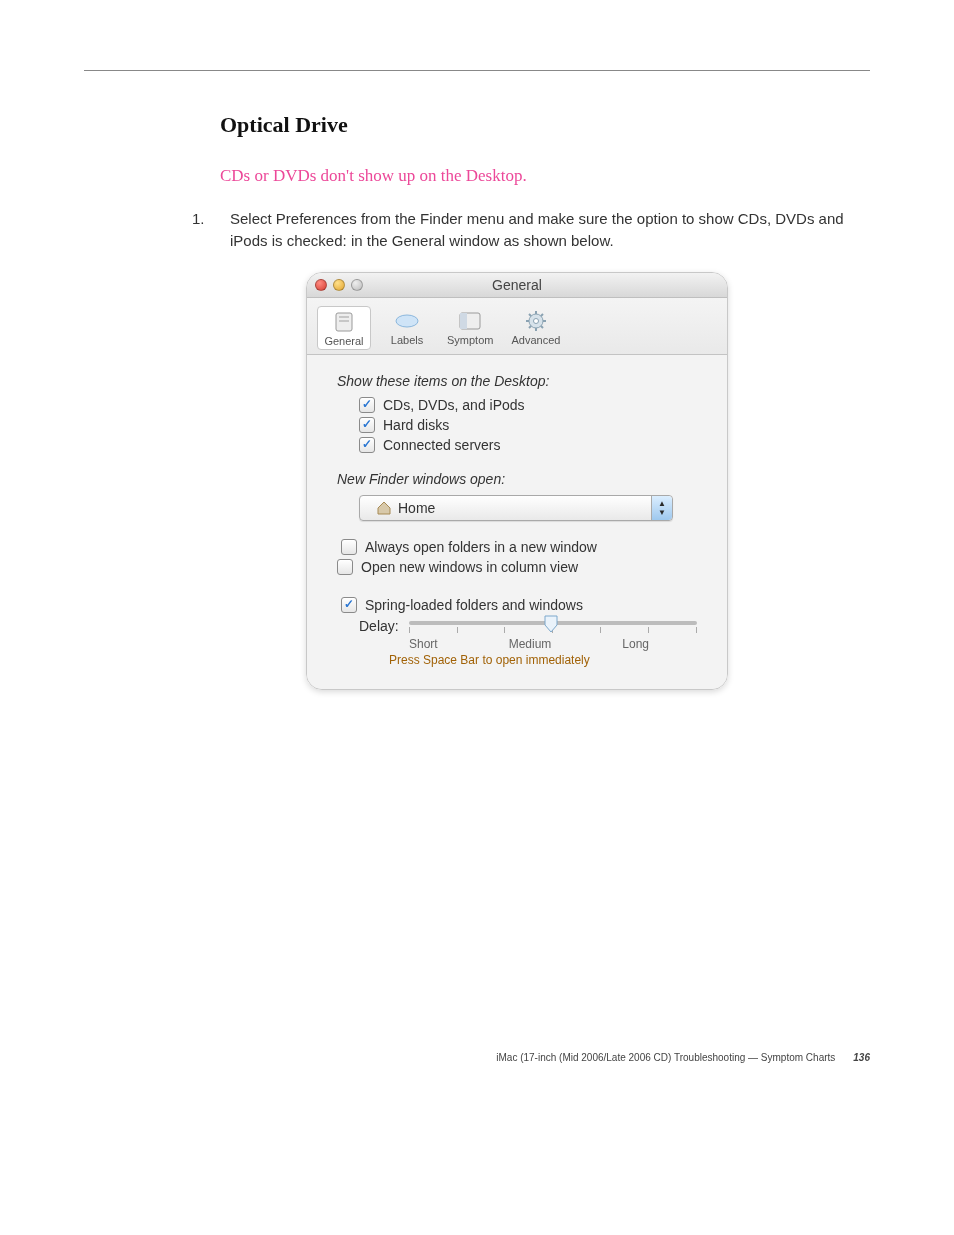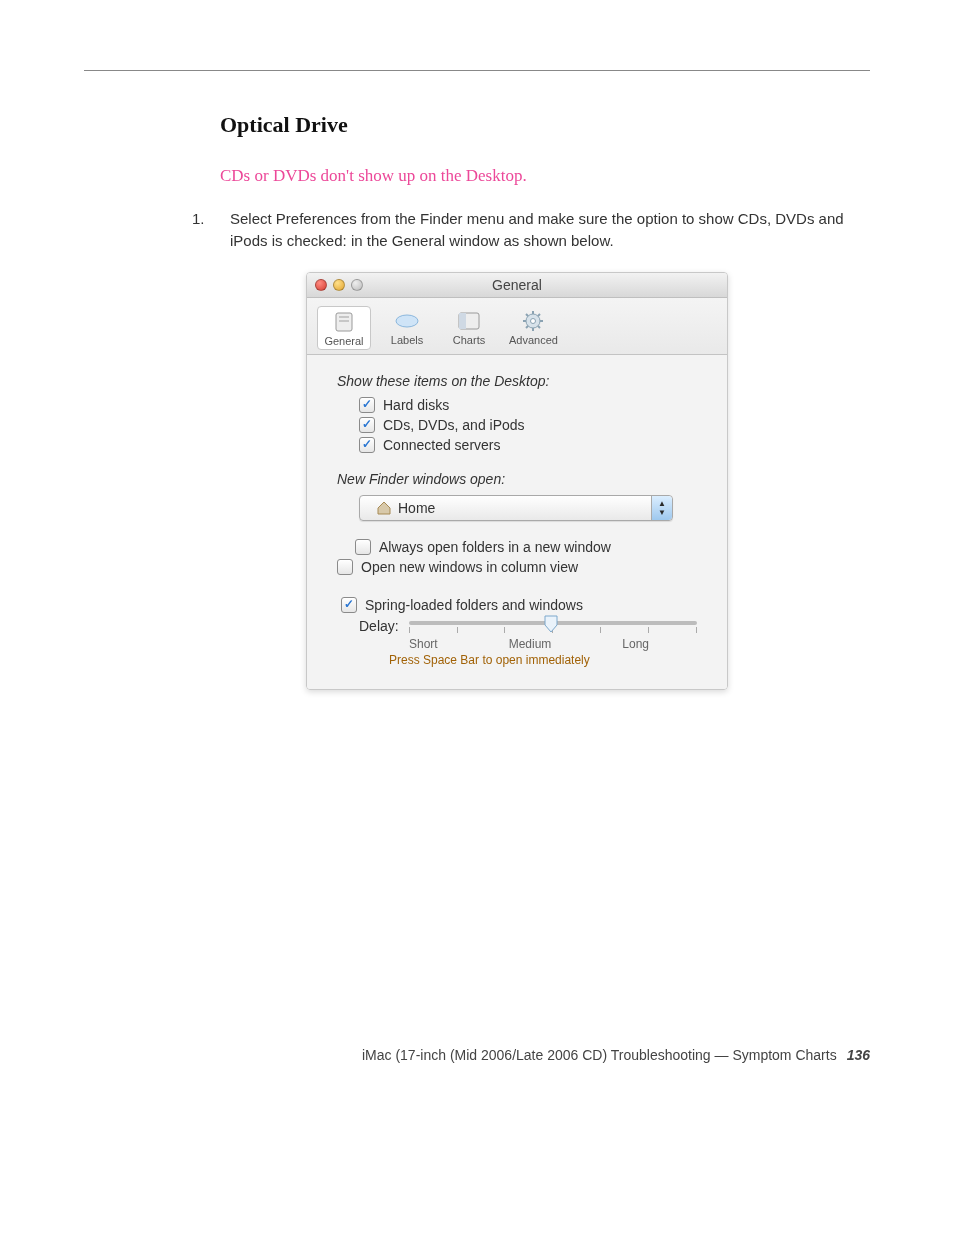--- a/index.html
+++ b/index.html
@@ -59,21 +59,21 @@
   .step-text {
     flex: 1;
     margin-left: -28px;
   }
 
   
   .prefs {
     width: 420px;
     margin-left: 86px;
     border: 1px solid #c8c8c8;
-    border-radius: 4px;
+    border-radius: 16px;
     box-shadow: 0 2px 6px rgba(0,0,0,0.15);
     background: linear-gradient(#f6f6f6, #eeeeee);
     overflow: hidden;
     font-family: "Lucida Grande", "Helvetica Neue", sans-serif;
     font-size: 14px;
     color: #333;
   }
   .titlebar {
     height: 24px;
     background: linear-gradient(#f2f2f2, #d8d8d8);
@@ -248,23 +248,23 @@
   }
 
   
   .footer {
     position: absolute;
     left: 84px; right: 84px;
     bottom: 48px;
     display: flex;
     justify-content: flex-end;
     align-items: baseline;
-    font-size: 14px;
+    font-size: 10px;
     color: #444;
-    gap: 10px;
+    gap: 18px;
   }
   .footer .pnum { font-weight: 700; font-style: italic; }
 </style>
 </head>
 <body>
 
 <div class="page">
   <div class="hr-top"></div>
 
   <div class="content">
@@ -306,21 +306,21 @@
           </span>
           <span>Labels</span>
         </div>
         <div class="tool">
           <span class="ico">
             <svg viewBox="0 0 26 22">
                 <rect x="3" y="3" width="20" height="16" rx="2" fill="#eee" stroke="#9a9a9a"></rect>
                 <rect x="3" y="3" width="7" height="16" fill="#cfd9e4"></rect>
               </svg>
           </span>
-          <span>Charts</span>
+          <span>Symptom</span>
         </div>
         <div class="tool">
           <span class="ico">
             <svg viewBox="0 0 26 22">
                 <circle cx="13" cy="11" r="7" fill="#d7e2ea" stroke="#8aa2b2"></circle>
                 <circle cx="13" cy="11" r="2.5" fill="#fff" stroke="#8aa2b2"></circle>
               <g stroke="#8aa2b2" stroke-width="2">
                 <line x1="13" y1="1" x2="13" y2="4"></line>
                   <line x1="13" y1="18" x2="13" y2="21"></line>
                 <line x1="3" y1="11" x2="6" y2="11"></line>
@@ -334,25 +334,25 @@
           </span>
           <span>Advanced</span>
         </div>
       </div>
 
       <div class="pane">
         <div class="heading">Show these items on the Desktop:</div>
 
         <div class="chk-row">
           <span class="aqua-check checked"></span>
-          <span>Hard disks</span>
+          <span>CDs, DVDs, and iPods</span>
         </div>
         <div class="chk-row">
           <span class="aqua-check checked"></span>
-          <span>CDs, DVDs, and iPods</span>
+          <span>Hard disks</span>
         </div>
         <div class="chk-row">
           <span class="aqua-check checked"></span>
           <span>Connected servers</span>
         </div>
 
         <div class="gap"></div>
 
         <div class="heading">New Finder windows open:</div>
         <div class="popup">
@@ -360,21 +360,21 @@
             <svg viewBox="0 0 16 14">
                 <path d="M2 7 L8 1 L14 7 L14 13 L2 13 Z" fill="#d8c9aa" stroke="#a78a55"></path>
               </svg>
           </span>
           <span>Home</span>
           <span class="arrows">▲<br>▼</span>
         </div>
 
         <div class="gap"></div>
 
-        <div class="chk-row" style="margin-left:18px">
+        <div class="chk-row" style="margin-left:4px">
           <span class="aqua-check"></span>
           <span>Always open folders in a new window</span>
         </div>
         <div class="chk-row" style="margin-left:0">
           <span class="aqua-check"></span>
           <span>Open new windows in column view</span>
         </div>
 
         <div class="gap"></div>
 

